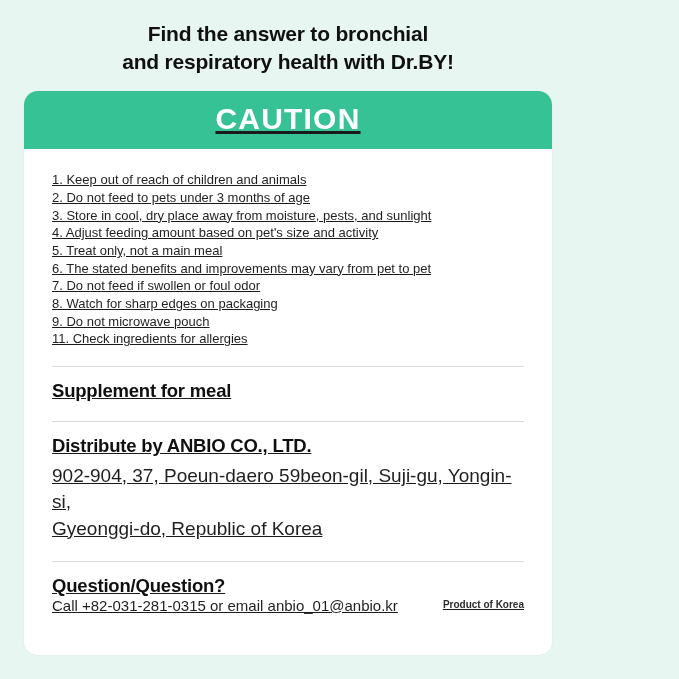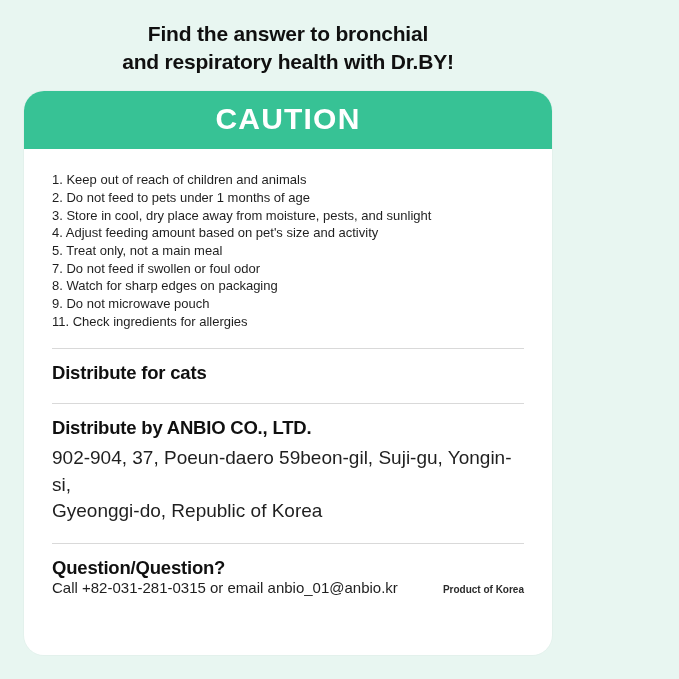--- a/index.html
+++ b/index.html
@@ -30,25 +30,26 @@
     color: #101010;
     margin: 2px 0 16px 0;
     letter-spacing: -0.2px;
   }
   .headline .line {
     display: block;
   }
   .card {
     flex: 1;
     background: #ffffff;
-    border-radius: 20px;
+    border-radius: 14px;
     overflow: hidden;
     display: flex;
     flex-direction: column;
     box-shadow: 0 0 0 1px rgba(0,0,0,0.02);
+    text-decoration: underline;
   }
   .card-header {
     background: #37c295;
     color: #ffffff;
     text-align: center;
     font-size: 30px;
     font-weight: bold;
     letter-spacing: 1.2px;
     padding: 11px 0 13px 0;
   }
@@ -87,21 +88,21 @@
     font-size: 19px;
     line-height: 1.38;
     color: #1f1f1f;
     margin-top: 6px;
   }
   .section-text .line {
     display: block;
   }
   .contact-row {
     display: flex;
-    align-items: flex-end;
+    align-items: center;
     justify-content: space-between;
     gap: 24px;
   }
   .contact-line {
     font-size: 15px;
     color: #1f1f1f;
   }
   .product-origin {
     font-size: 10px;
     font-weight: bold;
@@ -124,34 +125,35 @@
   </div>
 
   <div class="card">
 
     <div class="card-header">CAUTION</div>
 
     <div class="card-body">
 
       <ul class="caution-list">
         <li>1. Keep out of reach of children and animals</li>
-        <li>2. Do not feed to pets under 1 months of age</li>
+        <li>2. Do not feed to pets under 3 months of age</li>
         <li>3. Store in cool, dry place away from moisture, pests, and sunlight</li>
         <li>4. Adjust feeding amount based on pet's size and activity</li>
         <li>5. Treat only, not a main meal</li>
+        <li>6. The stated benefits and improvements may vary from pet to pet</li>
         <li>7. Do not feed if swollen or foul odor</li>
         <li>8. Watch for sharp edges on packaging</li>
         <li>9. Do not microwave pouch</li>
         <li>11. Check ingredients for allergies</li>
       </ul>
 
       <div class="divider"></div>
 
       <div class="section">
-        <div class="section-title">Distribute for cats</div>
+        <div class="section-title">Supplement for meal</div>
       </div>
 
       <div class="divider"></div>
 
       <div class="section">
         <div class="section-title">Distribute by ANBIO CO., LTD.</div>
         <div class="section-text">
           <span class="line">902-904, 37, Poeun-daero 59beon-gil, Suji-gu, Yongin-si,</span>
           <span class="line">Gyeonggi-do, Republic of Korea</span>
         </div>

